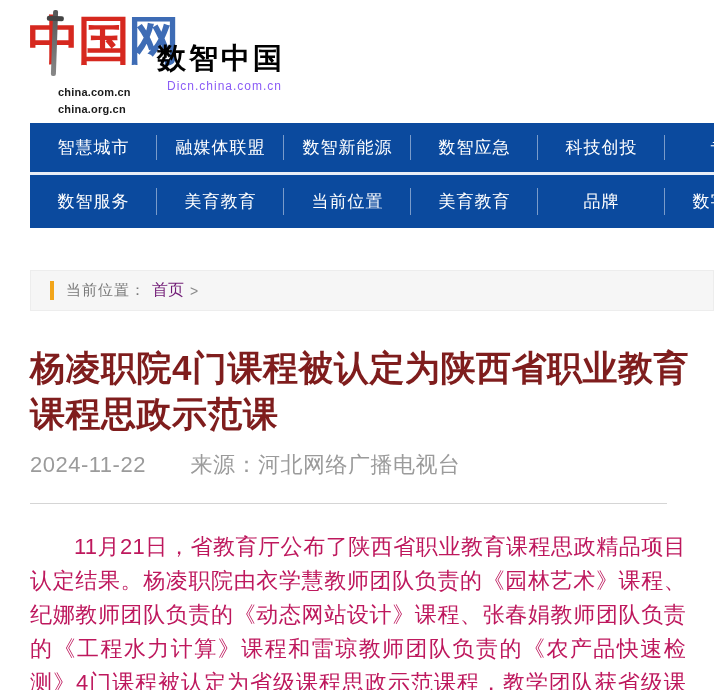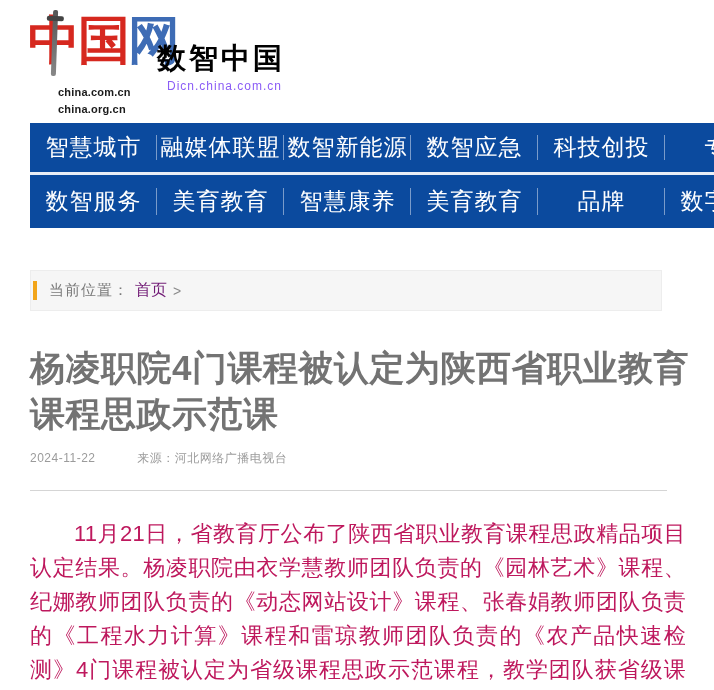--- a/index.html
+++ b/index.html
@@ -23,36 +23,36 @@
   .subbrand-title { font-size:29px; font-weight:bold; color:#000000; letter-spacing:3px; line-height:32px; }
   .subbrand-domain { font-size:12px; color:#8b5cf6; letter-spacing:1px; margin-top:5px; padding-left:10px; }
 
   
   .nav-wrap { margin-left:30px; width:684px; overflow:hidden; }
   .nav-row { display:flex; width:762px; list-style:none; background:#0b4a9e; }
   .nav-row.row1 { height:49px; }
   .nav-row.row2 { height:53px; }
   .nav-gap { width:762px; height:3px; background:#e9eef7; }
   .nav-row li { position:relative; width:127px; display:flex; align-items:center; justify-content:center;
-                color:#ffffff; font-size:23px; letter-spacing:1px; cursor:pointer; white-space:nowrap; }
+                color:#ffffff; font-size:17px; letter-spacing:1px; cursor:pointer; white-space:nowrap; }
   .nav-row li:not(:last-child)::after { content:""; position:absolute; right:0; top:25%;
                 height:50%; width:1px; background:rgba(255,255,255,0.45); }
 
   
-  .breadcrumb { margin:42px 0 0 30px; width:632px; height:41px; background:#f6f6f6;
-                border:1px solid #ededed; display:flex; align-items:center; }
+  .breadcrumb { margin:42px 0 0 30px; width:684px; height:41px; background:#f6f6f6;
+                border:1px solid #ededed; display:flex; align-items:center;padding-left:17px; }
   .crumb-accent { width:4px; height:19px; background:#f2a51a; margin-left:2px; }
   .crumb-text { margin-left:12px; font-size:15px; color:#7a7a7a; letter-spacing:1px; }
   .crumb-home { color:#701a75; text-decoration:none; cursor:pointer; margin-left:6px; }
   .crumb-sep { color:#8a8a8a; margin-left:6px; font-size:14px; }
 
   
   .article-title { margin:34px 24px 0 30px; width:660px; font-size:35px; font-weight:bold;
-                   color:#737373; line-height:46px; letter-spacing:0.5px; }
-  .article-meta { margin:13px 0 0 30px; font-size:12px; color:#9b9b9b; letter-spacing:0.5px; }
+                   color:#7f1d1d; line-height:46px; letter-spacing:0.5px; }
+  .article-meta { margin:13px 0 0 30px; font-size:22px; color:#9b9b9b; letter-spacing:0.5px; }
   .meta-source { margin-left:38px; }
   .meta-divider { margin:23px 0 0 30px; width:637px; height:1px; background:#d5d5d5; }
   .article-body { margin:26px 28px 0 30px; width:656px; font-size:22px; color:#be185d;
                   line-height:34px; text-align:justify; text-indent:2em; letter-spacing:0.2px; }
 </style>
 </head>
 <body>
 
 <div class="page">
 
@@ -77,21 +77,21 @@
       <li>融媒体联盟</li>
       <li>数智新能源</li>
       <li>数智应急</li>
       <li>科技创投</li>
       <li>专题</li>
     </ul>
     <div class="nav-gap"></div>
     <ul class="nav-row row2">
       <li>数智服务</li>
       <li>美育教育</li>
-      <li>智慧康养</li>
+      <li>当前位置</li>
       <li>美育教育</li>
       <li>品牌</li>
       <li>数字经济</li>
     </ul>
   </div>
 
   <div class="breadcrumb">
     <div class="crumb-accent"></div>
     <span class="crumb-text">当前位置：</span>
     <a class="crumb-home">首页</a>

